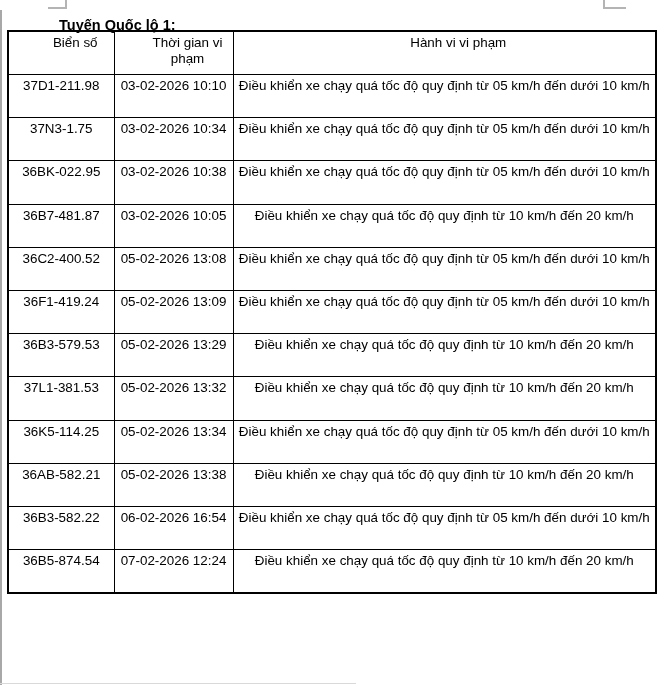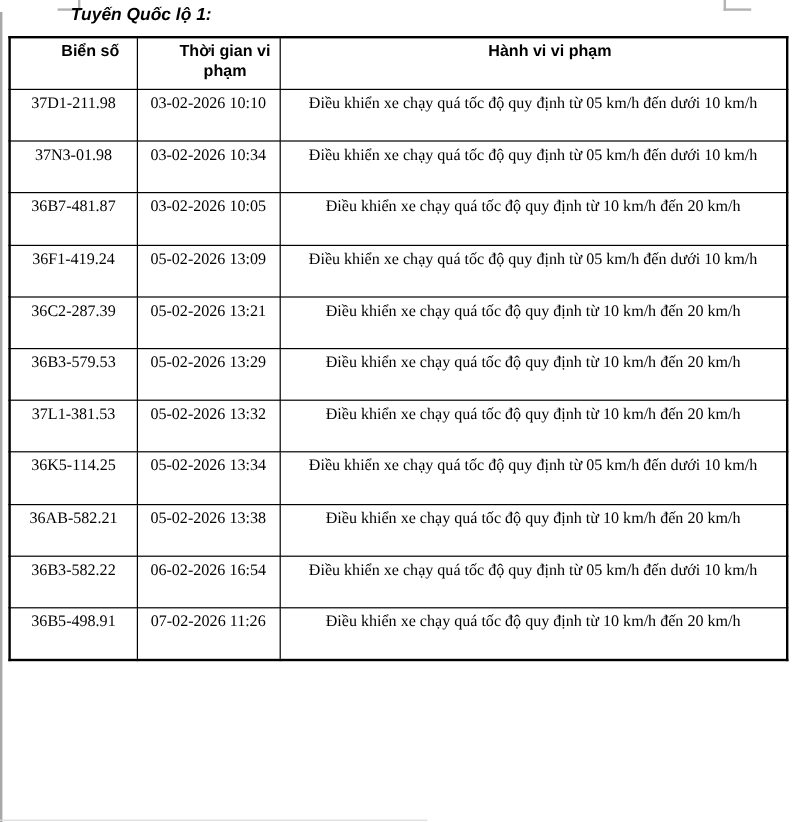--- a/index.html
+++ b/index.html
@@ -11,40 +11,40 @@
   
   .page-edge-line{position:absolute;left:0;top:10px;width:2px;height:675px;background:#a8a8a8;}
   .mark{position:absolute;background:#b4b4b4;}
   .mark-tl-h{left:48px;top:7px;width:19px;height:2px;}
   .mark-tl-v{left:65px;top:0;width:2px;height:9px;}
   .mark-tr-v{left:603px;top:0;width:2px;height:9px;}
   .mark-tr-h{left:603px;top:7px;width:23px;height:2px;}
   .bottom-faint{position:absolute;left:0;top:683px;width:356px;height:1px;background:#d9d9d9;}
 
   .doc-title{
-    position:absolute;left:59px;top:5px;
-    font-size:14.5px;font-weight:bold;font-style:italic;
+    position:absolute;left:59px;top:17px;
+    font-size:14.5px;font-weight:bold;
   }
 
   table.violations{
     position:absolute;left:7px;top:30px;
     width:648px;border-collapse:collapse;table-layout:fixed;
     border:2px solid #000;
   }
   table.violations th, table.violations td{
     border:1px solid #000;
     vertical-align:top;
     text-align:center;
     font-size:13.4px;
     line-height:16px;
     padding:3px 1px 0 1px;
     overflow:hidden;
   }
-  table.violations th{font-weight:bold;height:39px;padding-left:29px;}
-  table.violations td{height:39.2px;font-family:Liberation Serif, serif;}
+  table.violations th{font-weight:normal;height:39px;padding-left:29px;}
+  table.violations td{height:39.2px;}
   col.c1{width:106px;} col.c2{width:119px;} col.c3{width:423px;}
   td.plate-left{text-align:left;padding-left:2px;margin-left:12px;}
 </style>
 </head>
 <body>
 
 <div class="page-edge-line"></div>
 <div class="mark mark-tl-h"></div>
 <div class="mark mark-tl-v"></div>
 <div class="mark mark-tr-v"></div>
@@ -66,38 +66,43 @@
       <th>Hành vi vi phạm</th>
     </tr>
   </thead>
   <tbody>
     <tr>
       <td>37D1-211.98</td>
       <td>03-02-2026 10:10</td>
       <td>Điều khiển xe chạy quá tốc độ quy định từ 05 km/h đến dưới 10 km/h</td>
     </tr>
     <tr>
-      <td>37N3-01.98</td>
+      <td>37N3-1.75</td>
       <td>03-02-2026 10:34</td>
+      <td>Điều khiển xe chạy quá tốc độ quy định từ 05 km/h đến dưới 10 km/h</td>
+    </tr>
+    <tr>
+      <td>36BK-022.95</td>
+      <td>03-02-2026 10:38</td>
       <td>Điều khiển xe chạy quá tốc độ quy định từ 05 km/h đến dưới 10 km/h</td>
     </tr>
     <tr>
       <td>36B7-481.87</td>
       <td>03-02-2026 10:05</td>
       <td>Điều khiển xe chạy quá tốc độ quy định từ 10 km/h đến 20 km/h</td>
     </tr>
     <tr>
+      <td>36C2-400.52</td>
+      <td>05-02-2026 13:08</td>
+      <td>Điều khiển xe chạy quá tốc độ quy định từ 05 km/h đến dưới 10 km/h</td>
+    </tr>
+    <tr>
       <td>36F1-419.24</td>
       <td>05-02-2026 13:09</td>
       <td>Điều khiển xe chạy quá tốc độ quy định từ 05 km/h đến dưới 10 km/h</td>
-    </tr>
-    <tr>
-      <td>36C2-287.39</td>
-      <td>05-02-2026 13:21</td>
-      <td>Điều khiển xe chạy quá tốc độ quy định từ 10 km/h đến 20 km/h</td>
     </tr>
     <tr>
       <td>36B3-579.53</td>
       <td>05-02-2026 13:29</td>
       <td>Điều khiển xe chạy quá tốc độ quy định từ 10 km/h đến 20 km/h</td>
     </tr>
     <tr>
       <td>37L1-381.53</td>
       <td>05-02-2026 13:32</td>
       <td>Điều khiển xe chạy quá tốc độ quy định từ 10 km/h đến 20 km/h</td>
@@ -111,18 +116,18 @@
       <td>36AB-582.21</td>
       <td>05-02-2026 13:38</td>
       <td>Điều khiển xe chạy quá tốc độ quy định từ 10 km/h đến 20 km/h</td>
     </tr>
     <tr>
       <td>36B3-582.22</td>
       <td>06-02-2026 16:54</td>
       <td>Điều khiển xe chạy quá tốc độ quy định từ 05 km/h đến dưới 10 km/h</td>
     </tr>
     <tr>
-      <td>36B5-498.91</td>
-      <td>07-02-2026 11:26</td>
+      <td>36B5-874.54</td>
+      <td>07-02-2026 12:24</td>
       <td>Điều khiển xe chạy quá tốc độ quy định từ 10 km/h đến 20 km/h</td>
     </tr>
   </tbody>
 </table>
 
 </body></html>

